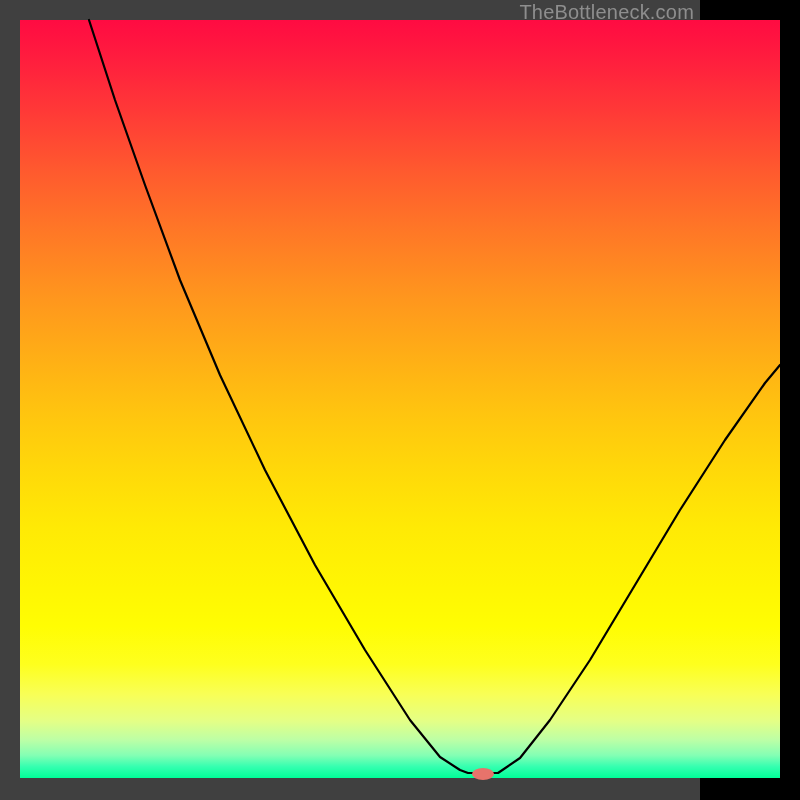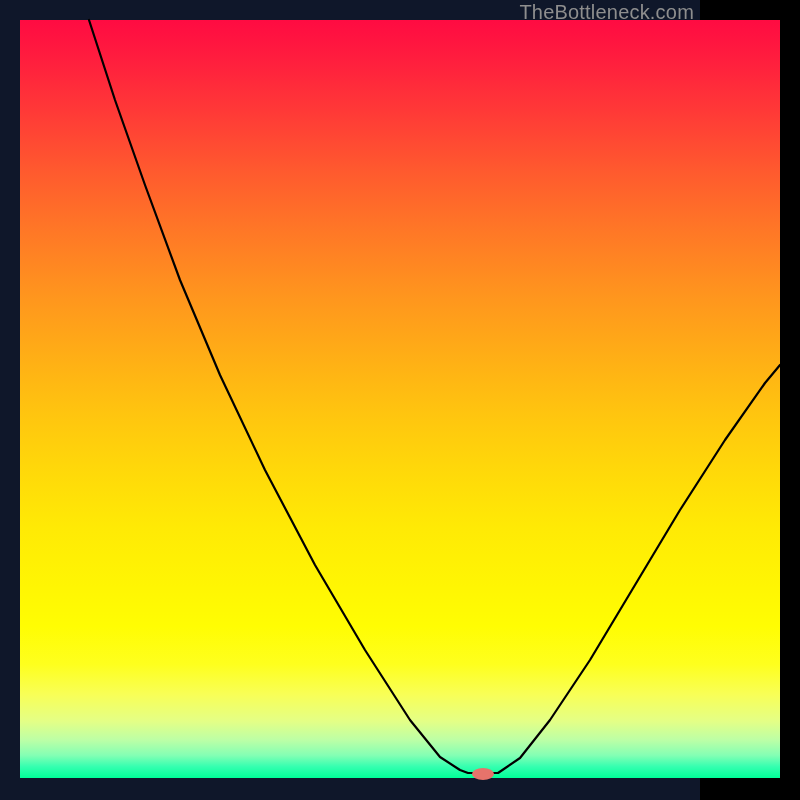--- a/index.html
+++ b/index.html
@@ -8,21 +8,21 @@
     width: 800px;
     height: 800px;
     overflow: hidden;
     background: #000;
     font-family: Arial, Helvetica, sans-serif;
   }
   .frame {
     position: relative;
     width: 700px;
     height: 800px;
-    background: #0f172a;
+    background: #404040;
     text-decoration: underline;
   }
   .plot {
     position: absolute;
     left: 20px;
     top: 20px;
     width: 760px;
     height: 758px;
     
     background: linear-gradient(to bottom,

